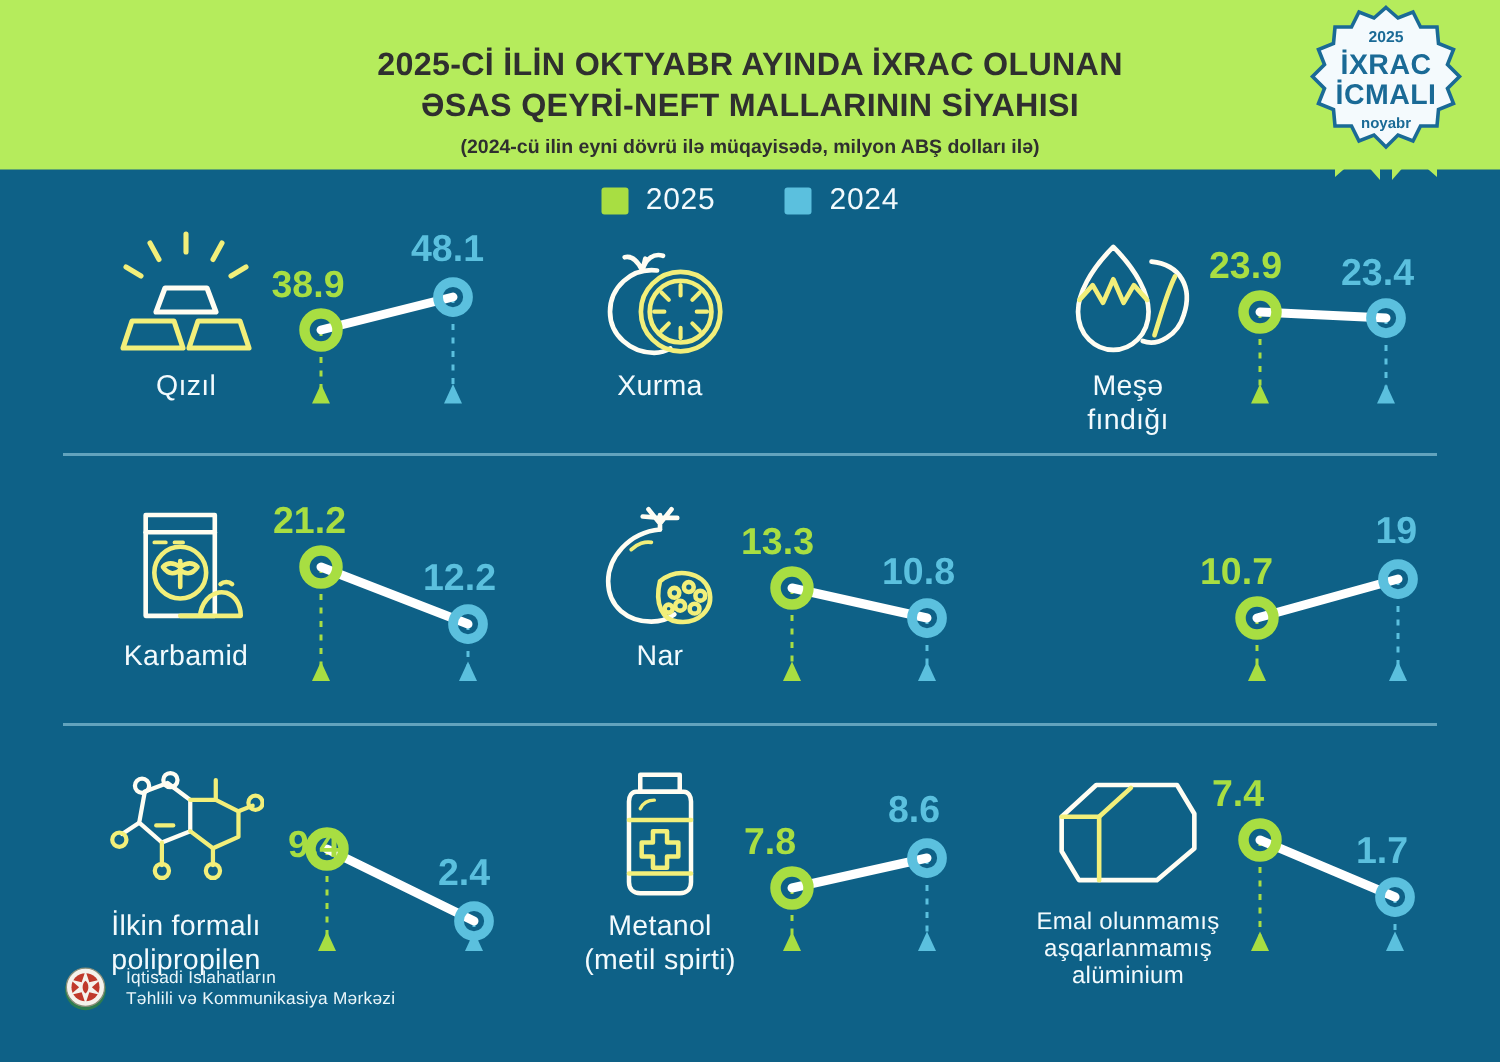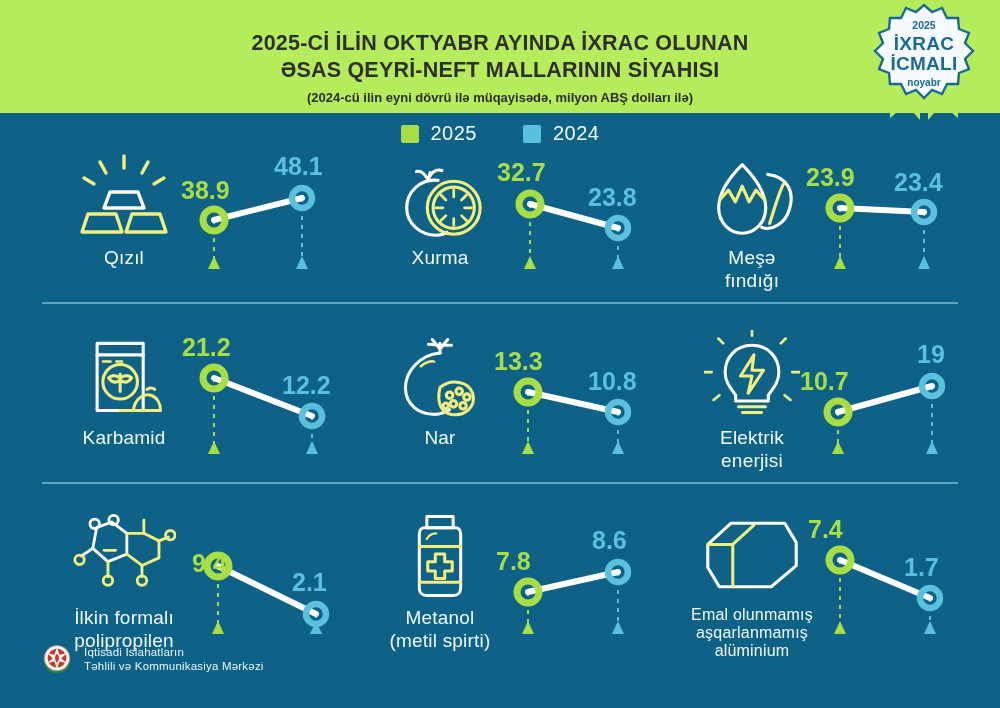--- a/index.html
+++ b/index.html
@@ -174,33 +174,20 @@
             <path d="M48 28 C30 26 16 40 16 56 C16 72 30 84 46 84 C50 84 54 83 57 81" stroke="#FFFDF2"></path>
             <path d="M38 28 C34 20 30 18 26 19 M38 28 C40 20 46 16 52 18 M38 28 L40 20" stroke="#FFFDF2"></path>
             <circle cx="64" cy="56" r="27"></circle>
             <circle cx="64" cy="56" r="21"></circle>
             <path d="M64 45 L64 38 M64 67 L64 74 M53 56 L46 56 M75 56 L82 56
                      M56 48 L51 43 M72 64 L77 69 M56 64 L51 69 M72 48 L77 43" stroke-width="2.8"></path>
           </svg>
         </div>
         <div class="icon-label">Xurma</div>
       </div>
-      <div class="slope">
-        <svg width="175" height="180">
-          <line x1="30" y1="54" x2="30" y2="113" stroke="#A8DE42" stroke-width="2" stroke-dasharray="4 5"></line>
-          <line x1="118" y1="78" x2="118" y2="113" stroke="#5BC0DE" stroke-width="2" stroke-dasharray="4 5"></line>
-          <polygon points="30,106 24,119 36,119" fill="#A8DE42"></polygon>
-          <polygon points="118,106 112,119 124,119" fill="#5BC0DE"></polygon>
-          <line x1="30" y1="54" x2="118" y2="78" stroke="#FFFFFF" stroke-width="6" stroke-linecap="round"></line>
-          <circle cx="30" cy="54" r="11" fill="none" stroke="#A8DE42" stroke-width="7"></circle>
-          <circle cx="118" cy="78" r="10" fill="none" stroke="#5BC0DE" stroke-width="6.5"></circle>
-        </svg>
-        <div class="val green" style="left:-3px; top:8px;">32.7</div>
-        <div class="val blue" style="left:88px; top:33px;">23.8</div>
-      </div>
     </div>
 
     <div class="cell c2">
       <div class="icon-block">
         <div class="icon-box">
           <svg viewBox="0 0 100 88" width="98" height="88" fill="none" stroke="#F2EF7A" stroke-width="3.2" stroke-linecap="round" stroke-linejoin="round">
             <path d="M40 12 C24 28 16 44 16 56 C16 72 28 82 40 82 C52 82 64 72 64 56 C64 44 56 28 40 12 Z" stroke="#FFFDF2"></path>
             <path d="M17 48 L26 38 L33 50 L40 34 L47 50 L54 38 L63 48"></path>
             <path d="M66 22 C86 24 94 40 88 58 C84 72 70 80 60 76" stroke="#FFFDF2"></path>
             <path d="M82 32 C76 44 72 60 68 72"></path>
@@ -285,33 +272,20 @@
           <line x1="28" y1="62" x2="118" y2="82" stroke="#FFFFFF" stroke-width="6" stroke-linecap="round"></line>
           <circle cx="28" cy="62" r="11" fill="none" stroke="#A8DE42" stroke-width="7"></circle>
           <circle cx="118" cy="82" r="10" fill="none" stroke="#5BC0DE" stroke-width="6.5"></circle>
         </svg>
         <div class="val green" style="left:-6px; top:17px;text-align:right;">13.3</div>
         <div class="val blue" style="left:88px; top:37px;">10.8</div>
       </div>
     </div>
 
     <div class="cell c2">
-      <div class="icon-block">
-        <div class="icon-box">
-          <svg viewBox="0 0 100 92" width="96" height="92" fill="none" stroke="#F2EF7A" stroke-width="3.2" stroke-linecap="round" stroke-linejoin="round">
-            <path d="M50 14 C33 14 22 27 22 42 C22 53 29 60 33 66 L33 72 L67 72 L67 66 C71 60 78 53 78 42 C78 27 67 14 50 14 Z" stroke="#FFFDF2"></path>
-            <path d="M36 78 L64 78 M40 84 L60 84"></path>
-            <path d="M52 24 L38 46 L50 46 L46 64 L62 40 L50 40 Z"></path>
-            <path d="M50 4 L50 -2 M20 12 L15 7 M80 12 L85 7 M8 42 L1 42 M92 42 L99 42
-                     M16 66 L10 71 M84 66 L90 71" stroke-width="2.8"></path>
-          </svg>
-        </div>
-        <div class="icon-label" style="white-space:pre-line;">Elektrik
-enerjisi</div>
-      </div>
       <div class="slope">
         <svg width="175" height="180">
           <line x1="26" y1="82" x2="26" y2="118" stroke="#A8DE42" stroke-width="2" stroke-dasharray="4 5"></line>
           <line x1="120" y1="56" x2="120" y2="118" stroke="#5BC0DE" stroke-width="2" stroke-dasharray="4 5"></line>
           <polygon points="26,111 20,124 32,124" fill="#A8DE42"></polygon>
           <polygon points="120,111 114,124 126,124" fill="#5BC0DE"></polygon>
           <line x1="26" y1="82" x2="120" y2="56" stroke="#FFFFFF" stroke-width="6" stroke-linecap="round"></line>
           <circle cx="26" cy="82" r="11" fill="none" stroke="#A8DE42" stroke-width="7"></circle>
           <circle cx="120" cy="56" r="10" fill="none" stroke="#5BC0DE" stroke-width="6.5"></circle>
         </svg>
@@ -350,21 +324,21 @@
         <svg width="175" height="180">
           <line x1="34" y1="56" x2="34" y2="118" stroke="#A8DE42" stroke-width="2" stroke-dasharray="4 5"></line>
           <line x1="132" y1="104" x2="132" y2="118" stroke="#5BC0DE" stroke-width="2" stroke-dasharray="4 5"></line>
           <polygon points="34,111 28,124 40,124" fill="#A8DE42"></polygon>
           <polygon points="132,111 126,124 138,124" fill="#5BC0DE"></polygon>
           <line x1="34" y1="56" x2="132" y2="104" stroke="#FFFFFF" stroke-width="6" stroke-linecap="round"></line>
           <circle cx="34" cy="56" r="11" fill="none" stroke="#A8DE42" stroke-width="7"></circle>
           <circle cx="132" cy="104" r="10" fill="none" stroke="#5BC0DE" stroke-width="6.5"></circle>
         </svg>
         <div class="val green" style="left:8px;  top:11px;margin-top:28px;">9.4</div>
-        <div class="val blue" style="left:108px; top:58px;">2.1</div>
+        <div class="val blue" style="left:108px; top:58px;">2.4</div>
       </div>
     </div>
 
     <div class="cell c1">
       <div class="icon-block">
         <div class="icon-box">
           <svg viewBox="0 0 100 96" width="94" height="92" fill="none" stroke="#F2EF7A" stroke-width="3.2" stroke-linecap="round" stroke-linejoin="round">
             <path d="M36 6 L64 6 L64 18 L36 18 Z" stroke="#FFFDF2"></path>
             <path d="M33 18 L67 18 C70 18 72 21 72 25 L72 82 C72 87 69 90 64 90
                      L36 90 C31 90 28 87 28 82 L28 25 C28 21 30 18 33 18 Z" stroke="#FFFDF2"></path>

